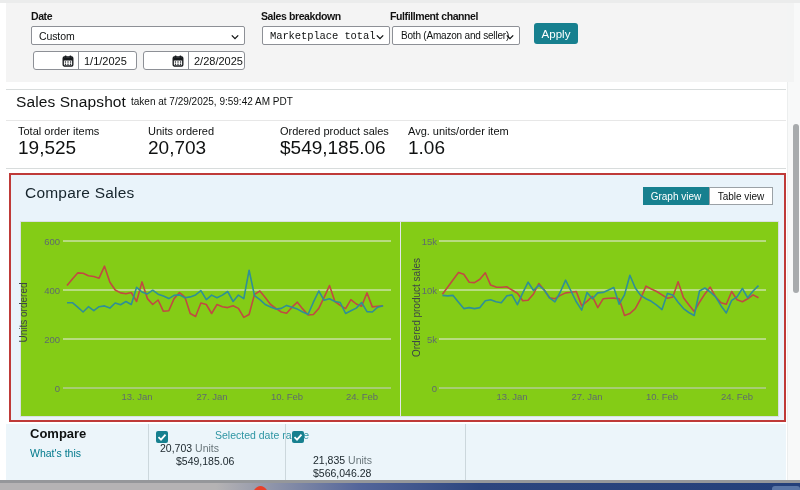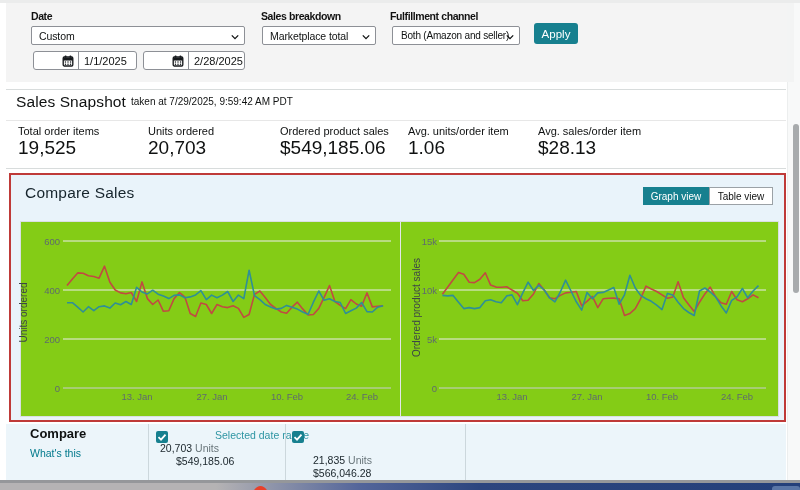--- a/index.html
+++ b/index.html
@@ -111,21 +111,21 @@
               <circle cx="11.4" cy="9.4" r="1"></circle>
               <circle cx="4.6" cy="12.4" r="1"></circle>
               <circle cx="8" cy="12.4" r="1"></circle>
               <circle cx="11.4" cy="12.4" r="1"></circle>
             </g>
           </svg>
         </div>
       <div class="dtext">2/28/2025</div>
     </div>
     <div class="flabel" style="left:255px; top:7px;">Sales breakdown</div>
-    <div class="select" style="left:256px; top:23px; width:114px; height:19px;">Marketplace total
+    <div class="select" style="left:256px; top:23px; width:128px; height:19px;font-family:Liberation Mono, monospace;">Marketplace total
       <svg class="chev" viewBox="0 0 10 10">
           <path d="M1 3 L5 7 L9 3" fill="none" stroke="#0f1111" stroke-width="1.6"></path>
         </svg>
     </div>
     <div class="flabel" style="left:384px; top:7px;">Fulfillment channel</div>
     <div class="select" style="left:386px; top:23px; width:128px; height:19px; font-size:10px; letter-spacing:-0.2px; white-space:nowrap; padding-left:8px;">Both (Amazon and seller)
       <svg class="chev" viewBox="0 0 10 10">
           <path d="M1 3 L5 7 L9 3" fill="none" stroke="#0f1111" stroke-width="1.6"></path>
         </svg>
     </div>
@@ -144,24 +144,20 @@
         <div class="lbl">Units ordered</div>
         <div class="val">20,703</div>
       </div>
     <div class="stat" style="left:274px;">
         <div class="lbl">Ordered product sales</div>
         <div class="val">$549,185.06</div>
       </div>
     <div class="stat" style="left:402px;">
         <div class="lbl">Avg. units/order item</div>
         <div class="val">1.06</div>
-      </div>
-    <div class="stat" style="left:532px;">
-        <div class="lbl">Avg. sales/order item</div>
-        <div class="val">$28.13</div>
       </div>
   </div>
 
   <div id="comparesales" class="abs">
     <div id="cstitle">Compare Sales</div>
     <div id="gview">Graph view</div>
     <div id="tview">Table view</div>
     <div id="chartcard">
       <div id="chartdiv"></div>
       <div class="abs" style="left:-43px; top:85px; width:90px; text-align:center; font-size:10px; color:#3d4548; transform:rotate(-90deg);">Units ordered</div>

